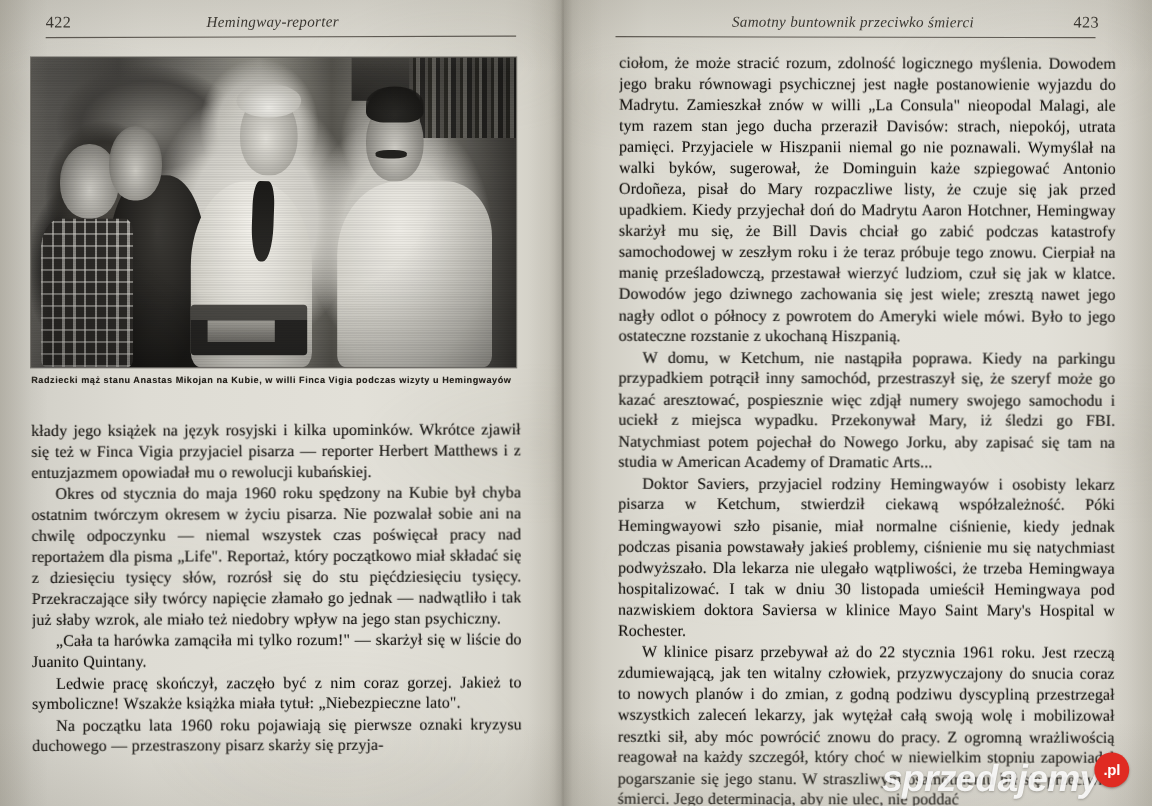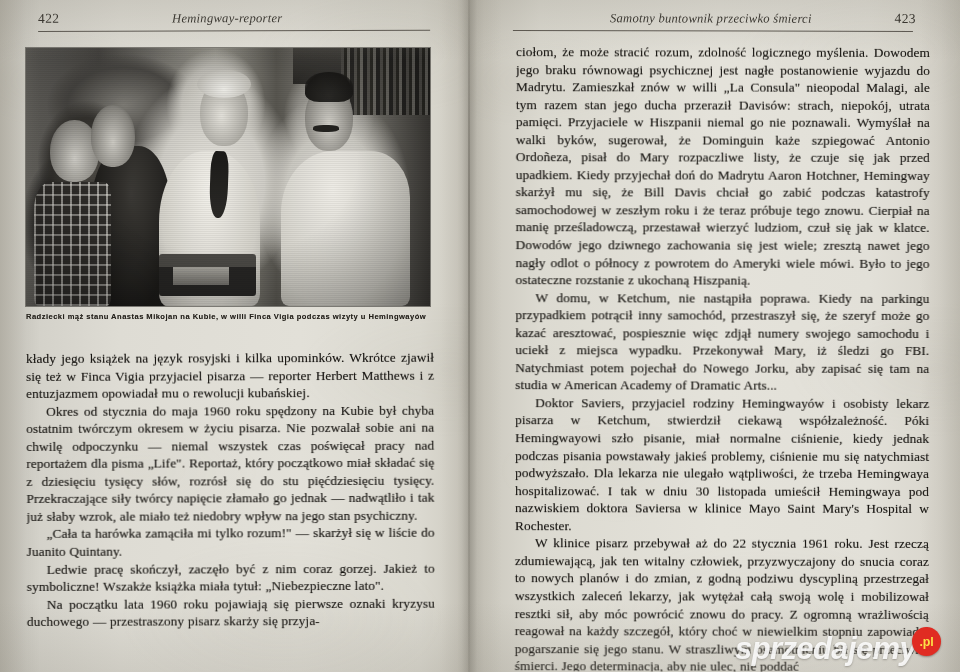--- a/index.html
+++ b/index.html
@@ -349,21 +349,21 @@
   }
   .watermark .wm-badge span {
     position: absolute;
     inset: 0;
     display: flex;
     align-items: center;
     justify-content: center;
     font-family: "Liberation Sans", sans-serif;
     font-weight: bold;
     font-size: 12.5px;
-    color: #fde047;
+    color: #ffffff;
     letter-spacing: -.2px;
   }
 </style>
 </head>
 <body>
 
 <div class="scan">
 
   <div class="paper-left">
     <div class="grain"></div>

